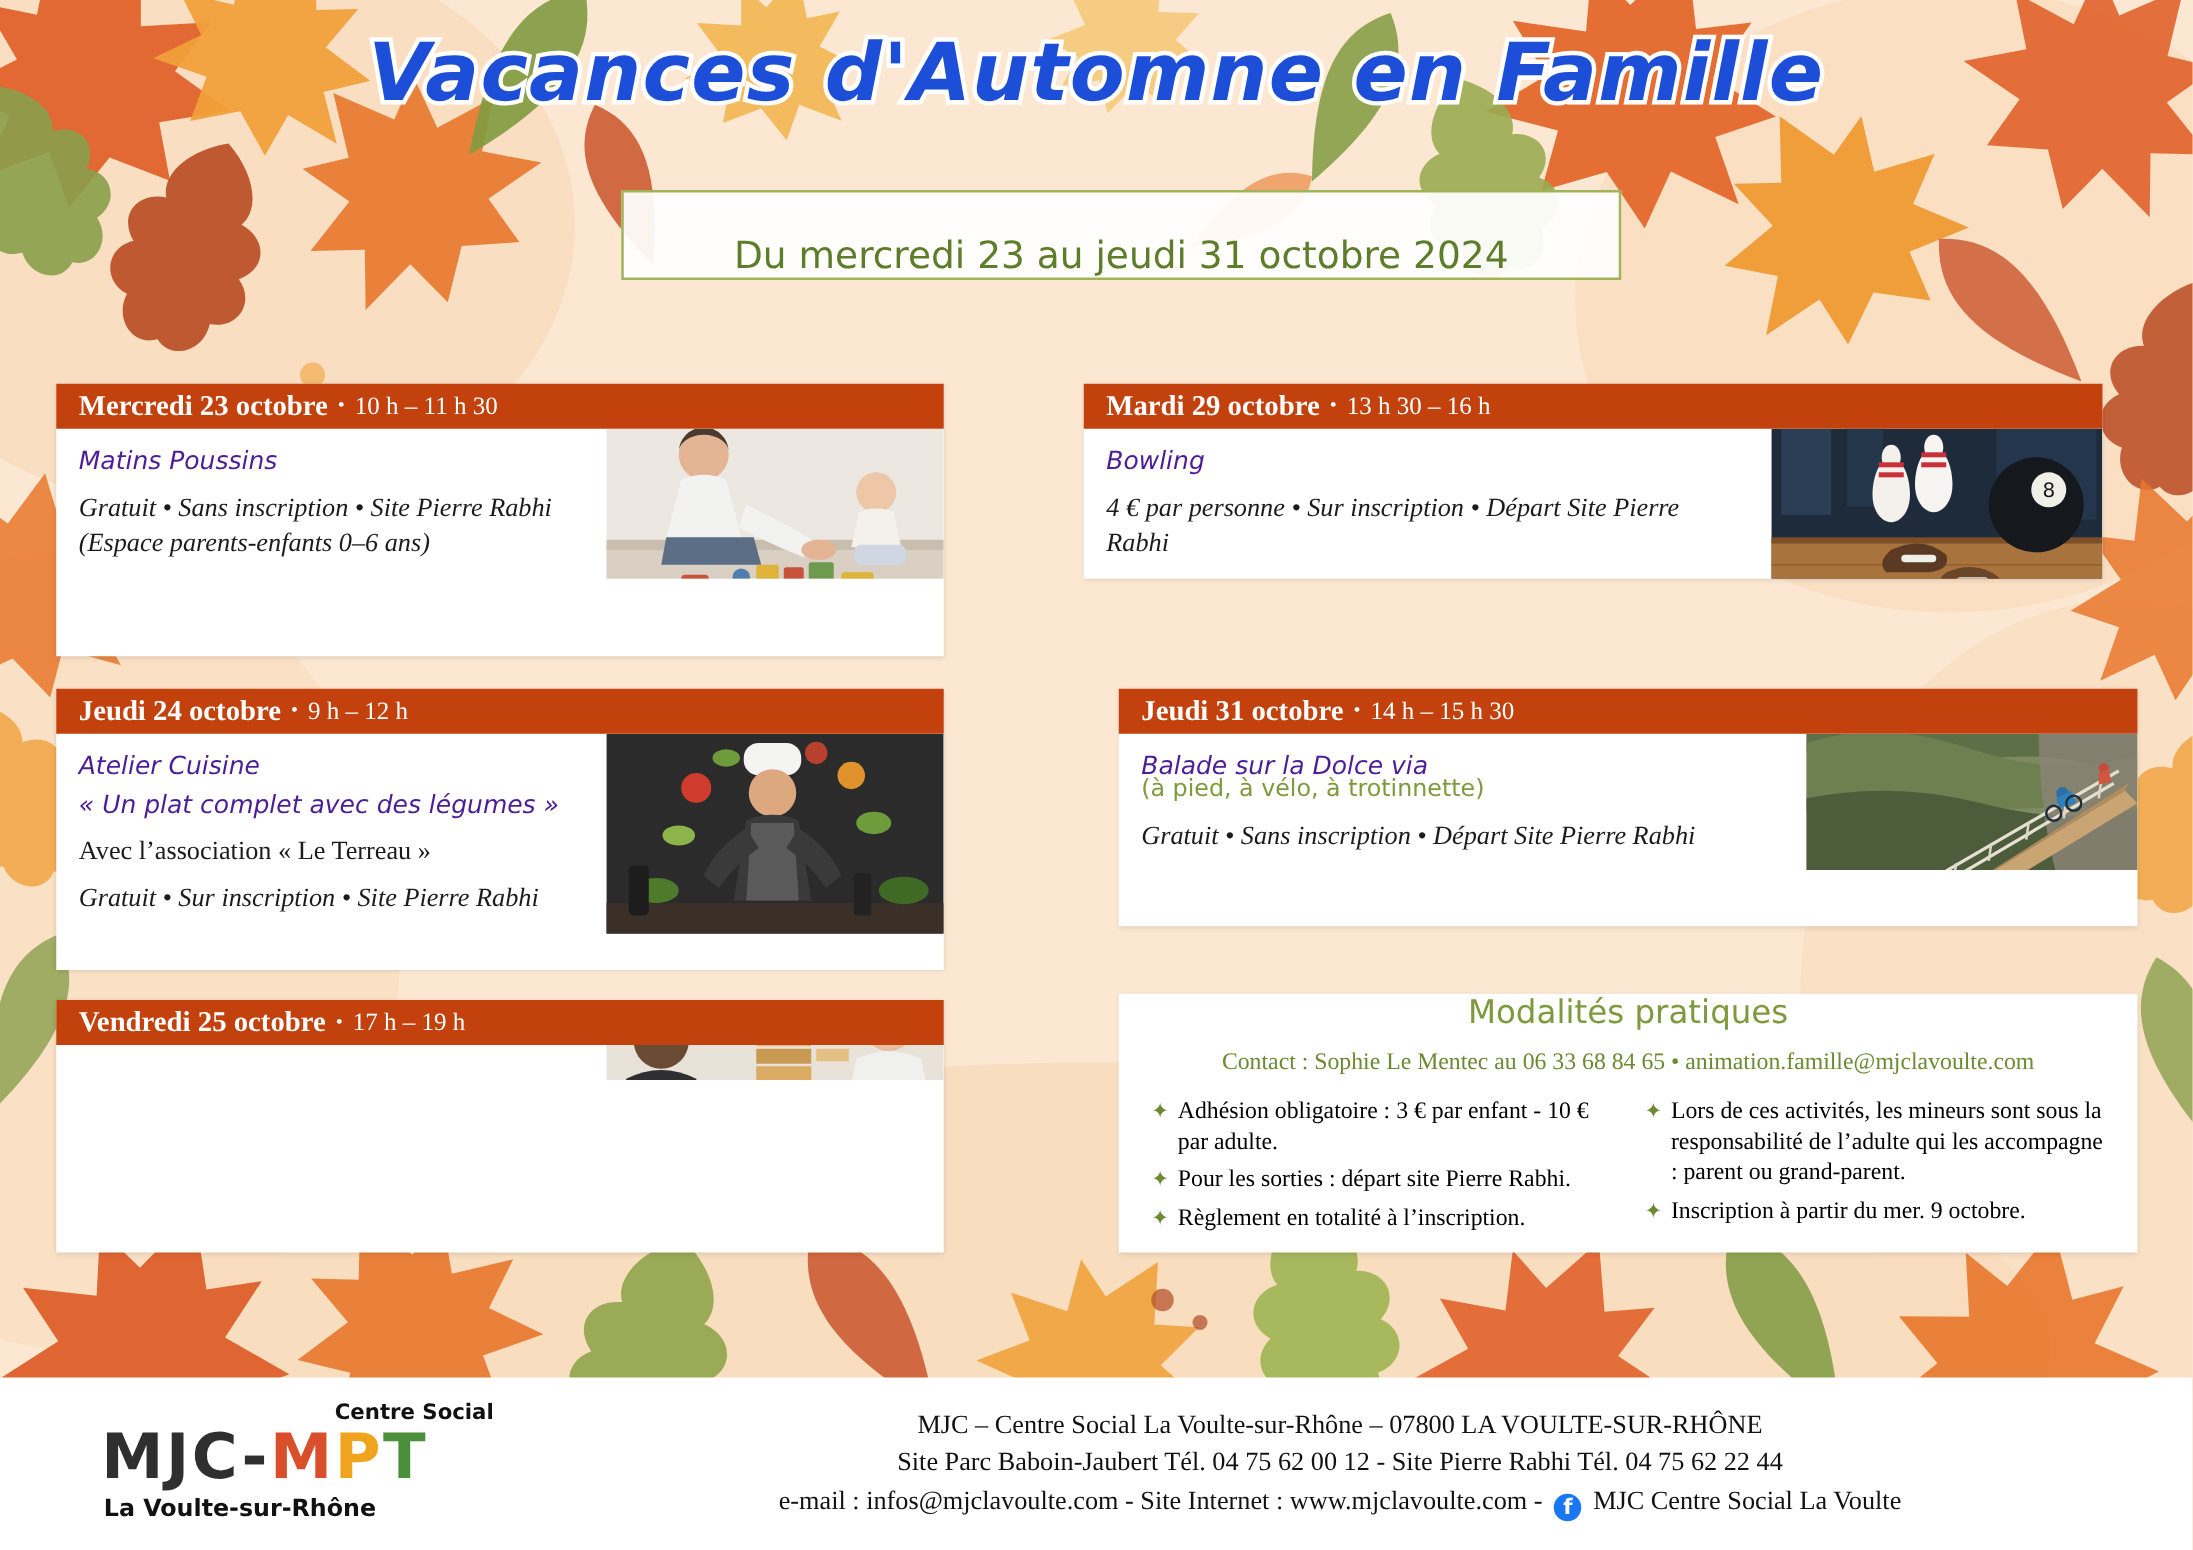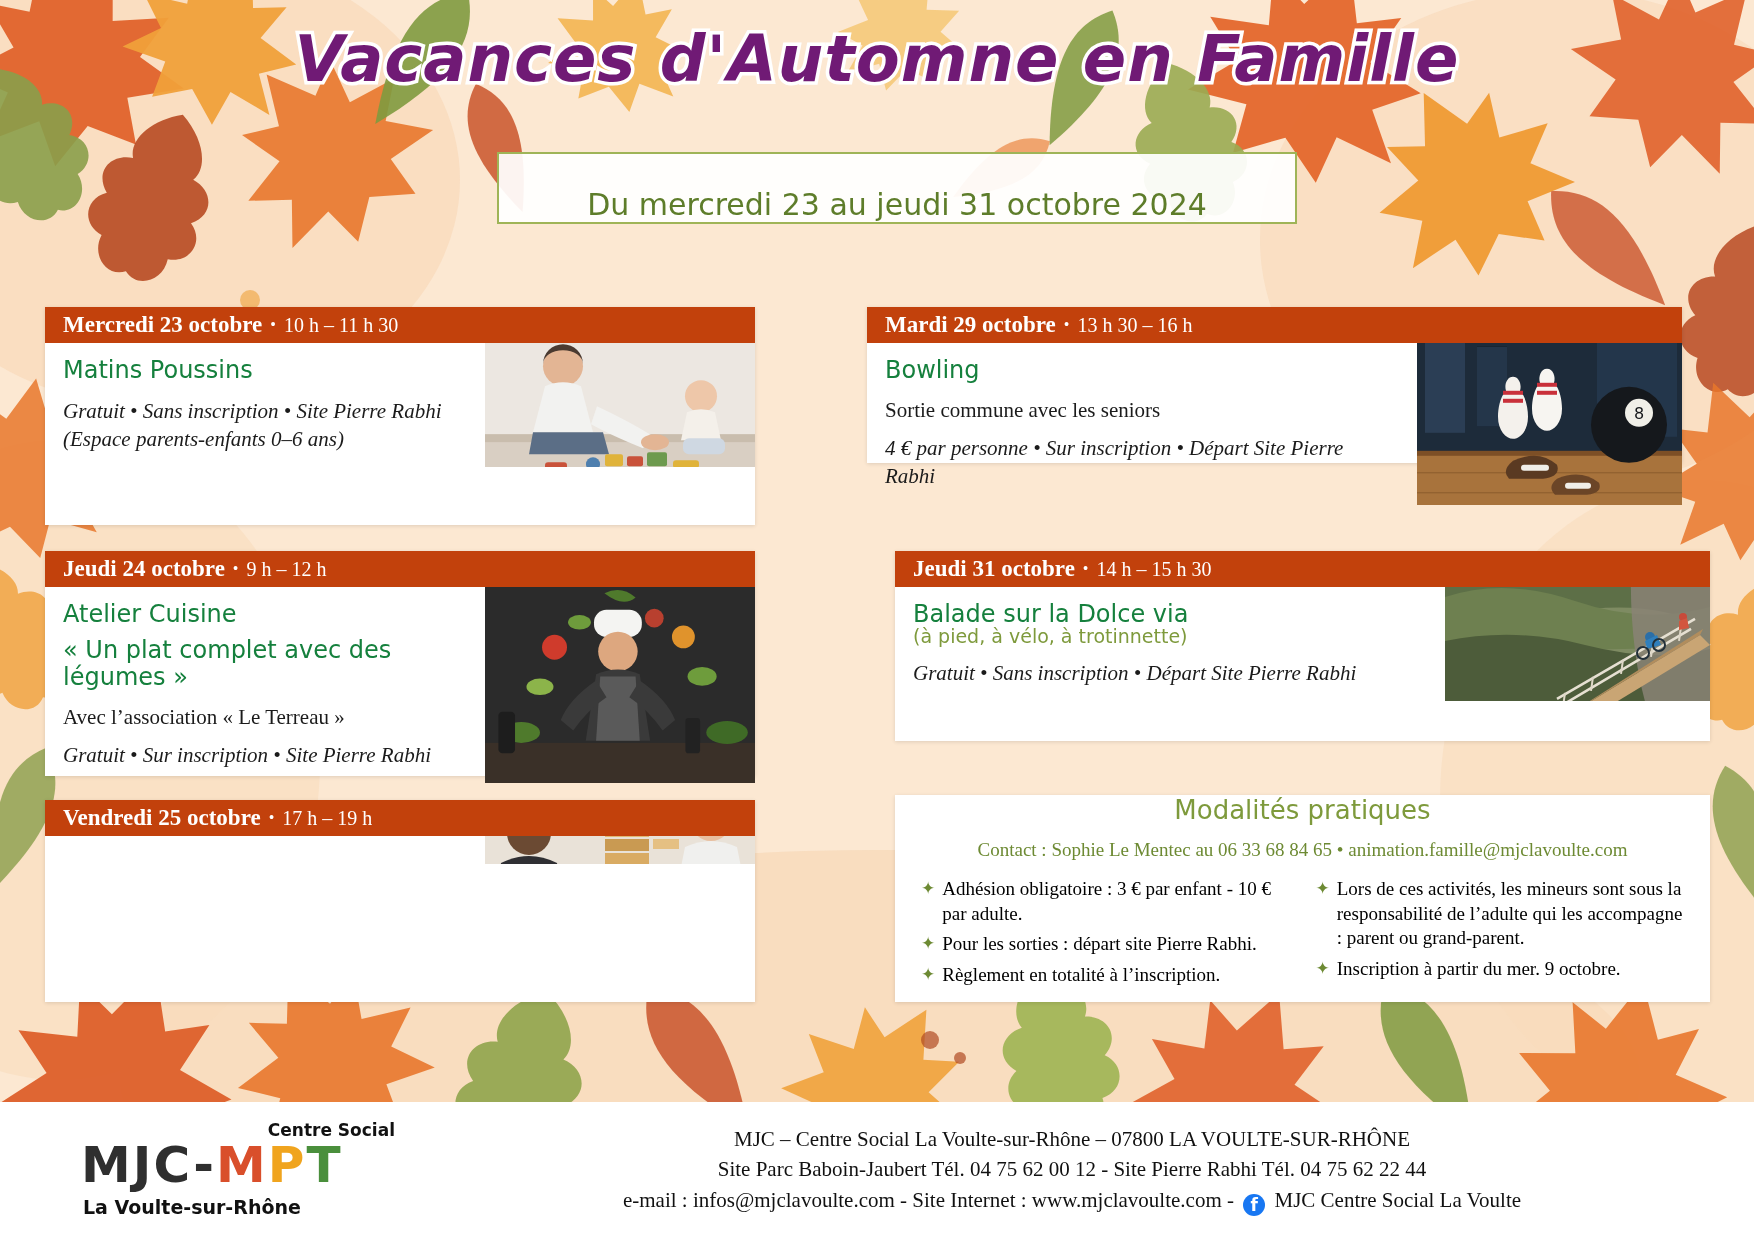--- a/index.html
+++ b/index.html
@@ -31,21 +31,21 @@
     font-style: italic;
     font-size: 64px;
     letter-spacing: 1px;
     color: #7e9a3c;
     -webkit-text-stroke: 7px #ffffff;
     paint-order: stroke fill;
     text-shadow: 0 0 0 #fff;
   }
   .title-inner {
     display: inline-block;
-    color: #701a75;
+    color: #1d4ed8;
   }
 
   .subtitle-box {
     position: absolute;
     top: 152px;
     left: 497px;
     width: 800px;
     height: 72px;
     background: rgba(255,255,255,0.93);
     border: 2px solid #9fb457;
@@ -77,24 +77,25 @@
   }
   .card-head .sep { margin: 0 8px; font-size: 16px; }
   .card-head .time { font-size: 20px; }
 
   .card-body {
     position: relative;
     padding: 14px 18px 14px 18px;
   }
   .card-body .act-title {
     font-family: "DejaVu Sans", sans-serif;
-    font-size: 24px;
-    color: #15803d;
+    font-size: 20px;
+    color: #4c1d95;
     margin-bottom: 12px;
     line-height: 1.15;
+    font-style: italic;
   }
   .card-body .act-sub {
     font-family: "DejaVu Sans", sans-serif;
     font-size: 19px;
     color: #7e9a3c;
     margin-top: -6px;
     margin-bottom: 12px;
   }
   .card-body .plain {
     font-size: 21px;
@@ -429,21 +430,20 @@
 
   <div class="card" id="card-mar">
     <div class="card-head">
       <span class="day">Mardi 29 octobre</span>
       <span class="sep">•</span>
       <span class="time">13 h 30 – 16 h</span>
     </div>
     <div class="card-body">
       <div style="width:470px">
         <div class="act-title">Bowling</div>
-        <div class="plain">Sortie commune avec les seniors</div>
         <div class="italic">4 € par personne • Sur inscription • Départ Site Pierre Rabhi</div>
       </div>
       <div class="photo">
         <svg viewBox="0 0 265 182" preserveAspectRatio="xMidYMid slice" xmlns="http://www.w3.org/2000/svg">
           <rect width="265" height="182" fill="#1d2b3a"></rect>
           <rect y="120" width="265" height="62" fill="#a8733c"></rect>
           <rect y="118" width="265" height="5" fill="#7d4f26"></rect>
           <g stroke="#8c5c2c" stroke-width="1">
             <line x1="0" y1="140" x2="265" y2="140"></line>
             <line x1="0" y1="160" x2="265" y2="160"></line>

